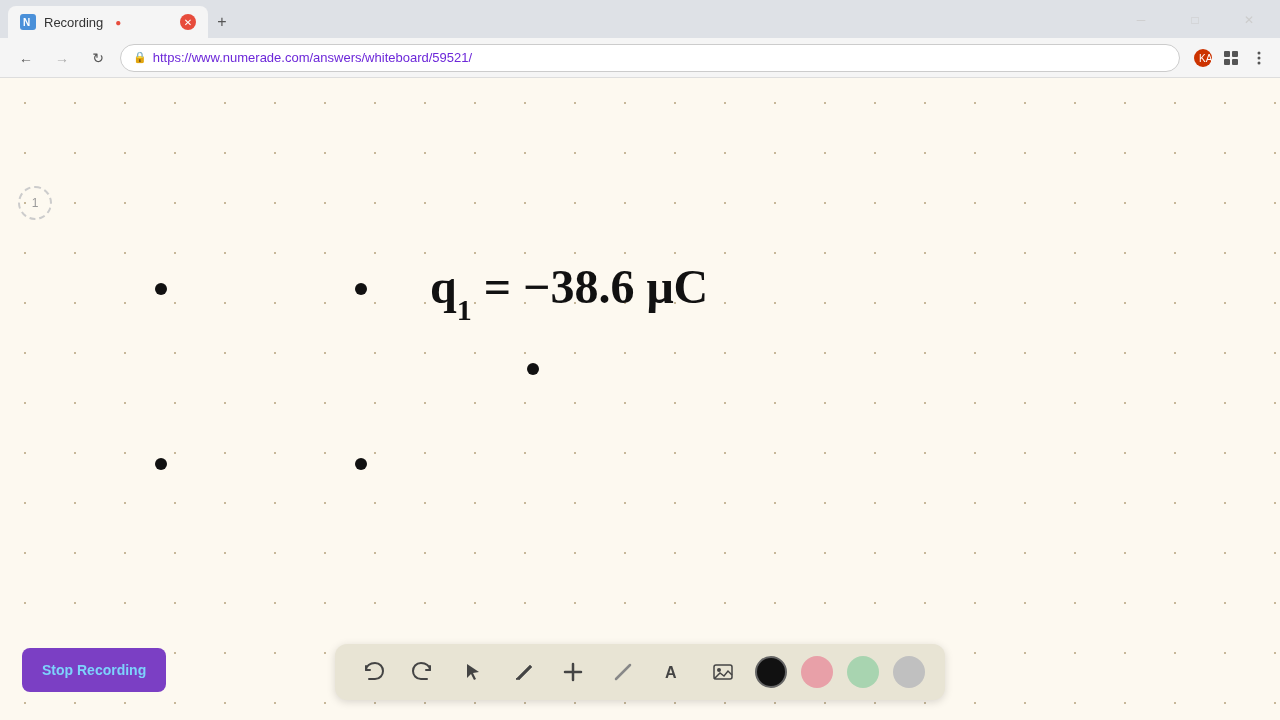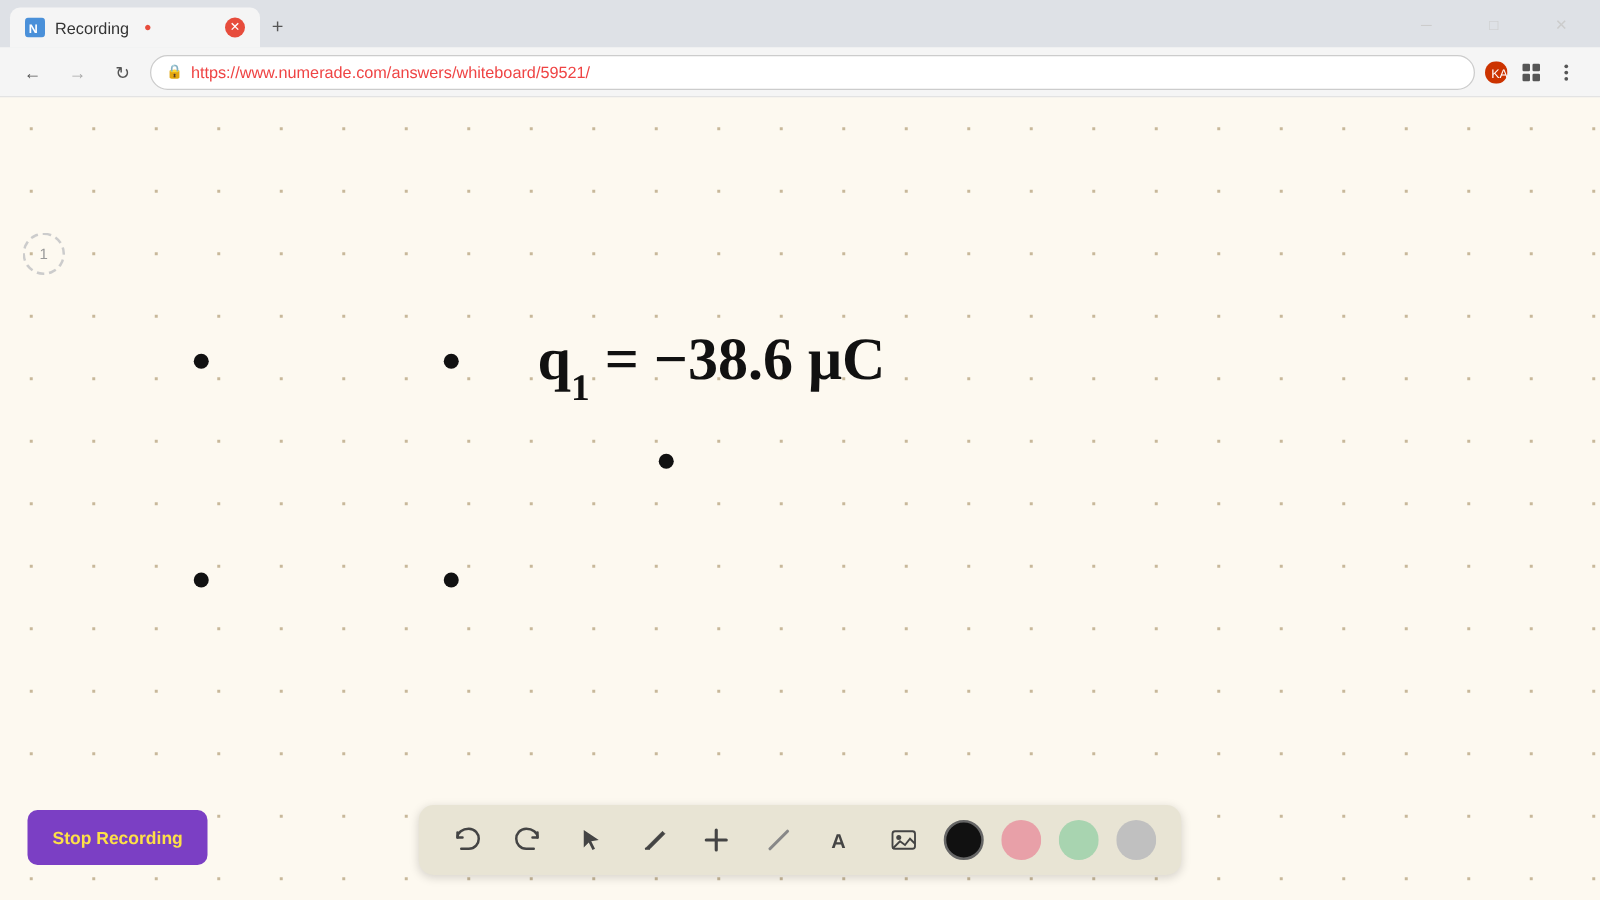--- a/index.html
+++ b/index.html
@@ -118,35 +118,35 @@
       align-items: center;
       padding: 0 12px;
       font-size: 13px;
       color: #333;
       gap: 6px;
     }
 
     .url-text {
       flex: 1;
       font-size: 13px;
-      color: #ef4444;
+      color: #6d28d9;
     }
 
     .address-icons {
       display: flex;
       align-items: center;
       gap: 4px;
     }
 
     .addr-icon {
       width: 24px;
       height: 24px;
       display: flex;
       align-items: center;
-      justify-content: flex-start;
+      justify-content: flex-end;
       border-radius: 50%;
       cursor: pointer;
       color: #0369a1;
       font-size: 14px;
     }
 
     
     .main-content {
       flex: 1;
       background: #fdf9f0;
@@ -228,21 +228,21 @@
     .color-btn.active {
       border-color: #666;
     }
 
     
     .stop-recording-btn {
       position: absolute;
       bottom: 28px;
       left: 22px;
       background: #7b3fc4;
-      color: #fde047;
+      color: #7dd3fc;
       border: none;
       border-radius: 8px;
       padding: 14px 20px;
       font-size: 14px;
       font-weight: 600;
       cursor: pointer;
       white-space: nowrap;
     }
 
     

